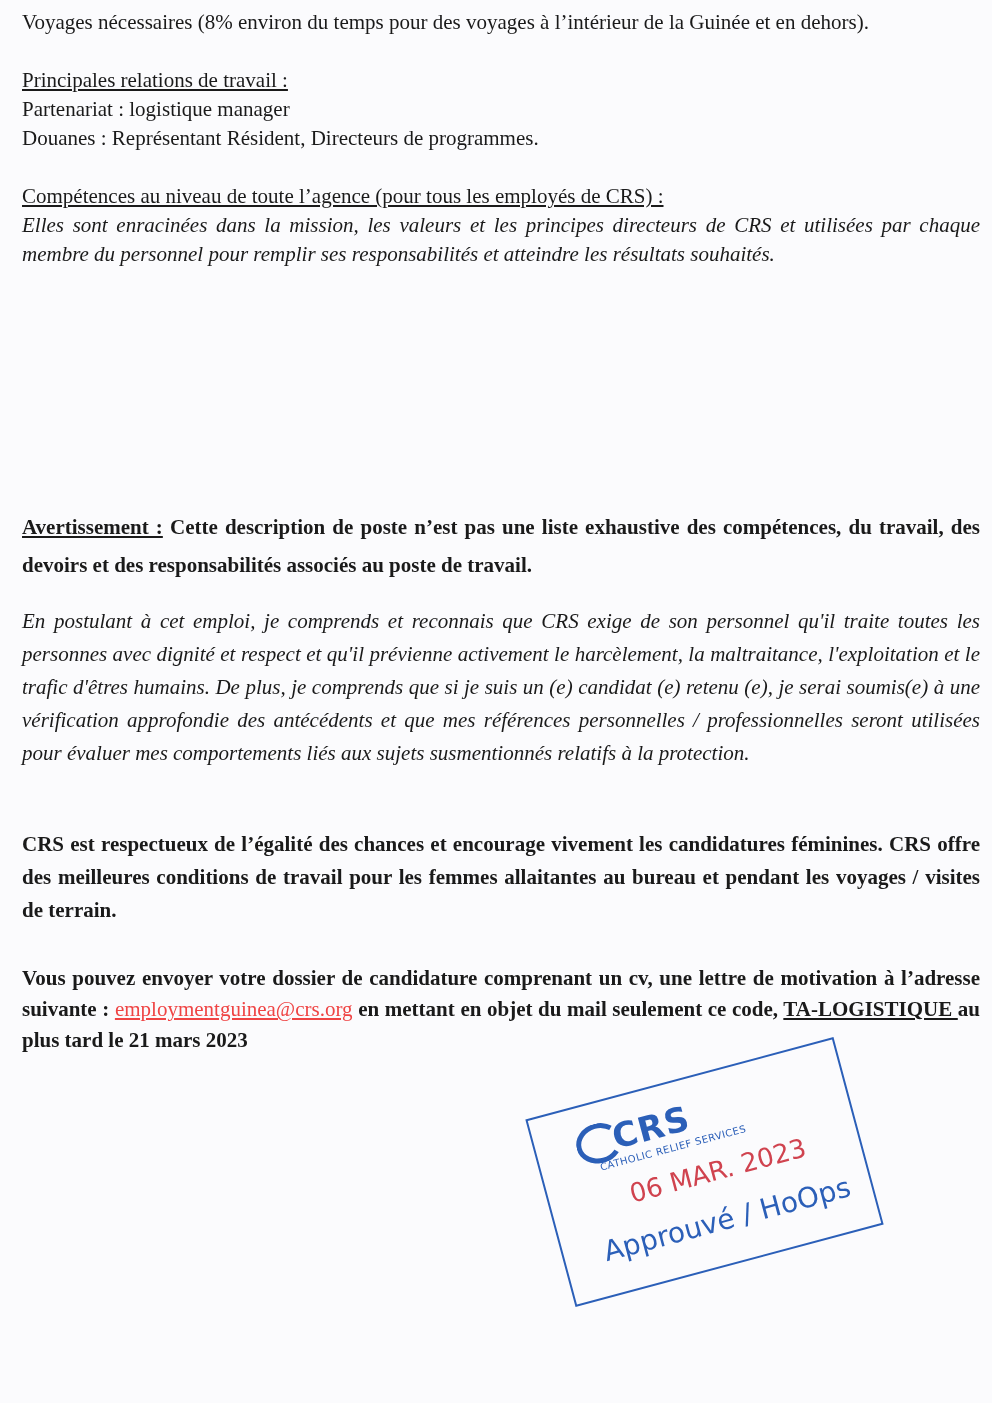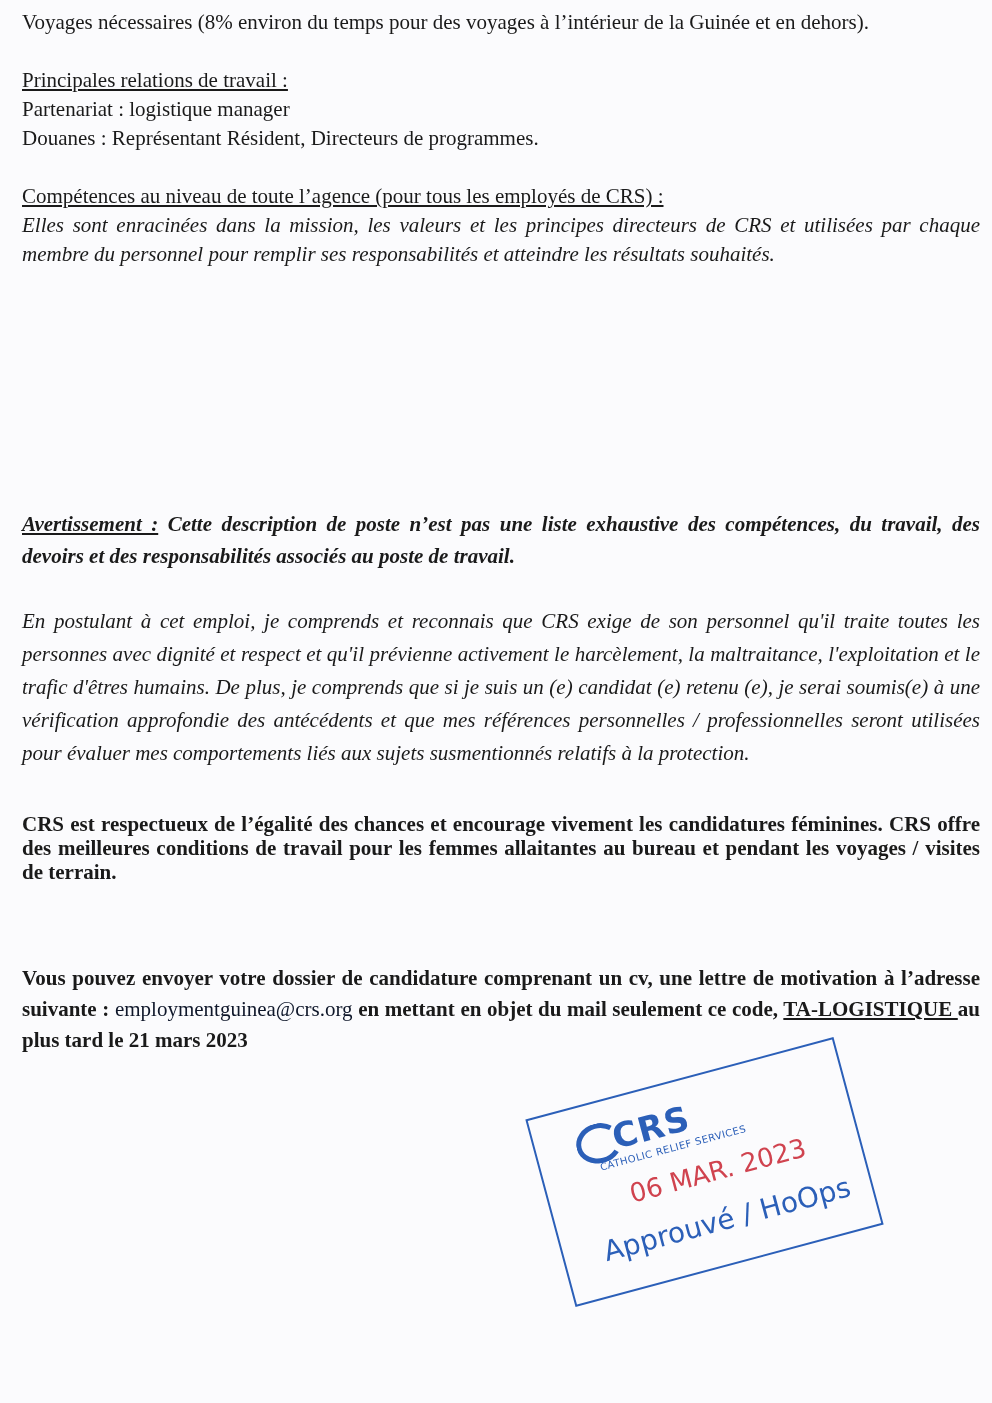--- a/index.html
+++ b/index.html
@@ -10,28 +10,28 @@
   .just { text-align: justify; }
   .u { text-decoration: underline; }
   .i { font-style: italic; }
   .b { font-weight: bold; }
   .gap { height: 29px; }
   ul { margin: 0; padding: 0 0 0 74px; list-style: none; }
   ul li { line-height: 29px; position: relative; }
   ul li::before { content: ""; position: absolute; left: -38px; top: 11px; width: 10px; height: 10px;
                   border-radius: 50%; background: #2a2a2a; }
   .sec-avert { position: absolute; top: 500px; left: 0; width: 958px; }
-  .sec-avert .p { line-height: 32px; font-style: italic; }
+  .sec-avert .p { line-height: 38px; }
   .sec-italic { position: absolute; top: 597px; left: 0; width: 958px; }
   .sec-italic .p { line-height: 33px; }
   .sec-crs { position: absolute; top: 804px; left: 0; width: 958px; }
-  .sec-crs .p { line-height: 24px; }
+  .sec-crs .p { line-height: 33px; margin-top: 16px; }
   .sec-apply { position: absolute; top: 955px; left: 0; width: 958px; }
   .sec-apply .p { line-height: 31px; }
-  .email { font-weight: normal; color: #0f172a; }
+  .email { font-weight: normal; color: #ef4444; text-decoration: underline; }
   .stamp { position: absolute; left: 545px; top: 1075px; width: 315px; height: 190px;
            border: 2px solid #2b5fb8; transform: rotate(-15deg); transform-origin: center;
            color: #2b5fb8; font-family: "DejaVu Sans", sans-serif; }
   .stamp .logo { position: absolute; left: 78px; top: 18px; font-size: 34px; font-weight: bold; letter-spacing: 1px; }
   .stamp .logo-mark { position: absolute; left: 40px; top: 20px; width: 36px; height: 30px;
                       border: 5px solid #2b5fb8; border-radius: 50%; border-right-color: transparent; }
   .stamp .org { position: absolute; left: 58px; top: 58px; font-size: 10px; letter-spacing: 0.5px; }
   .stamp .date { position: absolute; left: 80px; top: 82px; font-size: 26px; color: #d0434f; }
   .stamp .approve { position: absolute; left: 40px; top: 130px; font-size: 28px; }
 </style>

